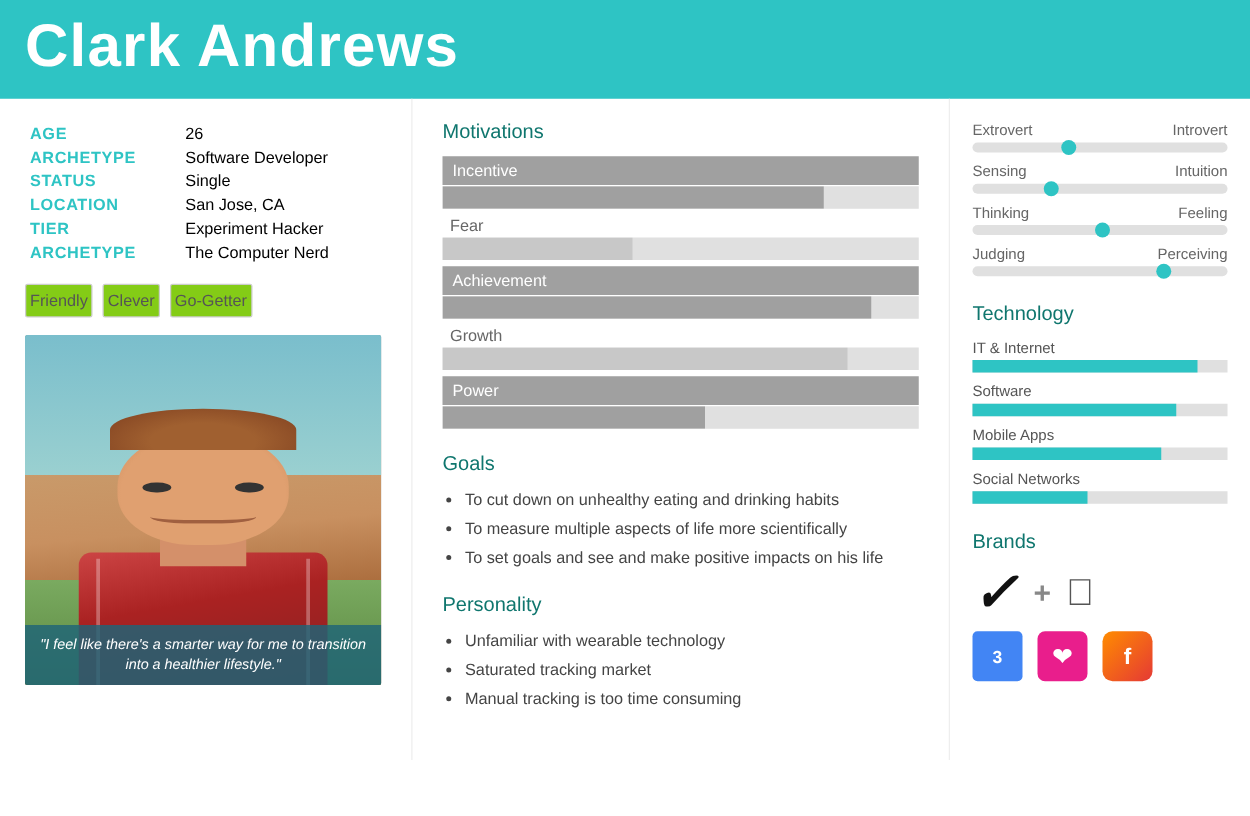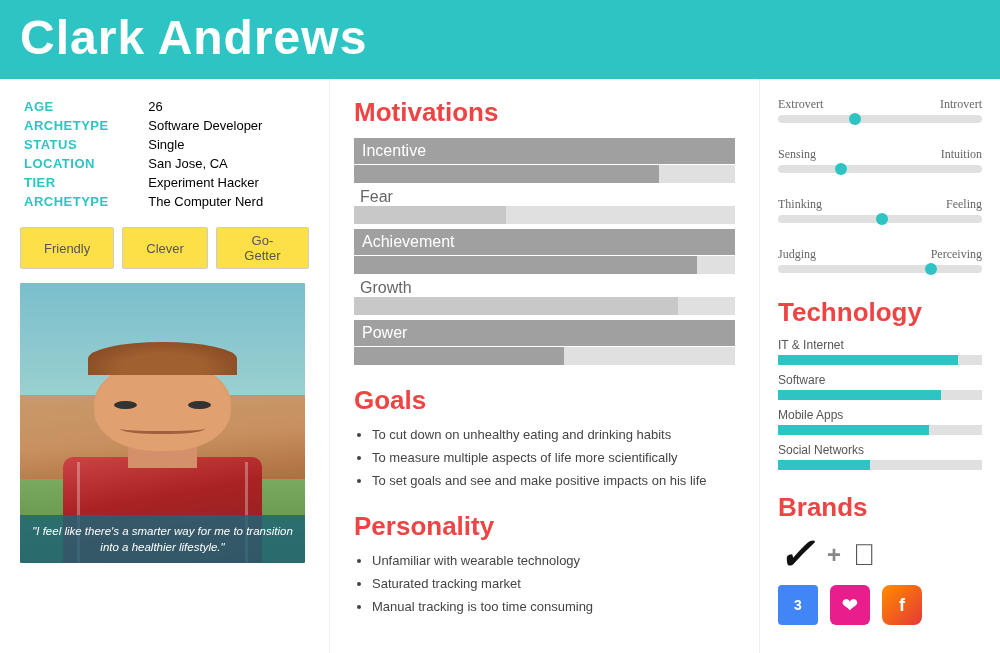--- a/index.html
+++ b/index.html
@@ -50,22 +50,22 @@
     }
     .value-cell { color: #000000; margin-top: 14px; }
 
     .trait-buttons {
       display: flex;
       gap: 8px;
       margin-bottom: 14px;
     }
     .trait-btn {
       border: 1px solid #ccc;
-      background: #fde047;
-      padding: 5px 23px;
+      background: #84cc16;
+      padding: 5px 3px;
       font-size: 13px;
       color: #555;
       border-radius: 2px;
       cursor: pointer;
     }
 
     .avatar-container {
       width: 285px;
       height: 280px;
       background: #ccc;
@@ -86,32 +86,32 @@
     }
 
     
     .mid-col {
       flex: 1;
       padding: 18px 24px 20px 24px;
       border-right: 1px solid #eee;
     }
 
     .section-title {
-      color: #ef4444;
-      font-size: 26px;
-      font-weight: bold;
+      color: #0f766e;
+      font-size: 16px;
+      font-weight: normal;
       margin-bottom: 10px;
     }
 
     
     .motivation-bar-row {
       margin-bottom: 4px;
     }
     .bar-label {
-      font-size: 16px;
+      font-size: 13px;
       color: #666;
       padding: 3px 6px;
       margin-bottom: 1px;
     }
     .bar-label.highlighted {
       background: #a0a0a0;
       color: #fff;
       display: block;
       padding: 4px 8px;
     }
@@ -146,22 +146,21 @@
     
     .right-col {
       width: 240px;
       min-width: 240px;
       padding: 18px 18px 20px 18px;
     }
 
     
     .personality-section { margin-bottom: 22px; }
     .personality-row {
-      margin-bottom: 24px;
-      font-family: Liberation Serif, serif;
+      margin-bottom: 8px;
     }
     .personality-labels {
       display: flex;
       justify-content: space-between;
       font-size: 12px;
       color: #666;
       margin-bottom: 3px;
     }
     .slider-track {
       height: 8px;

